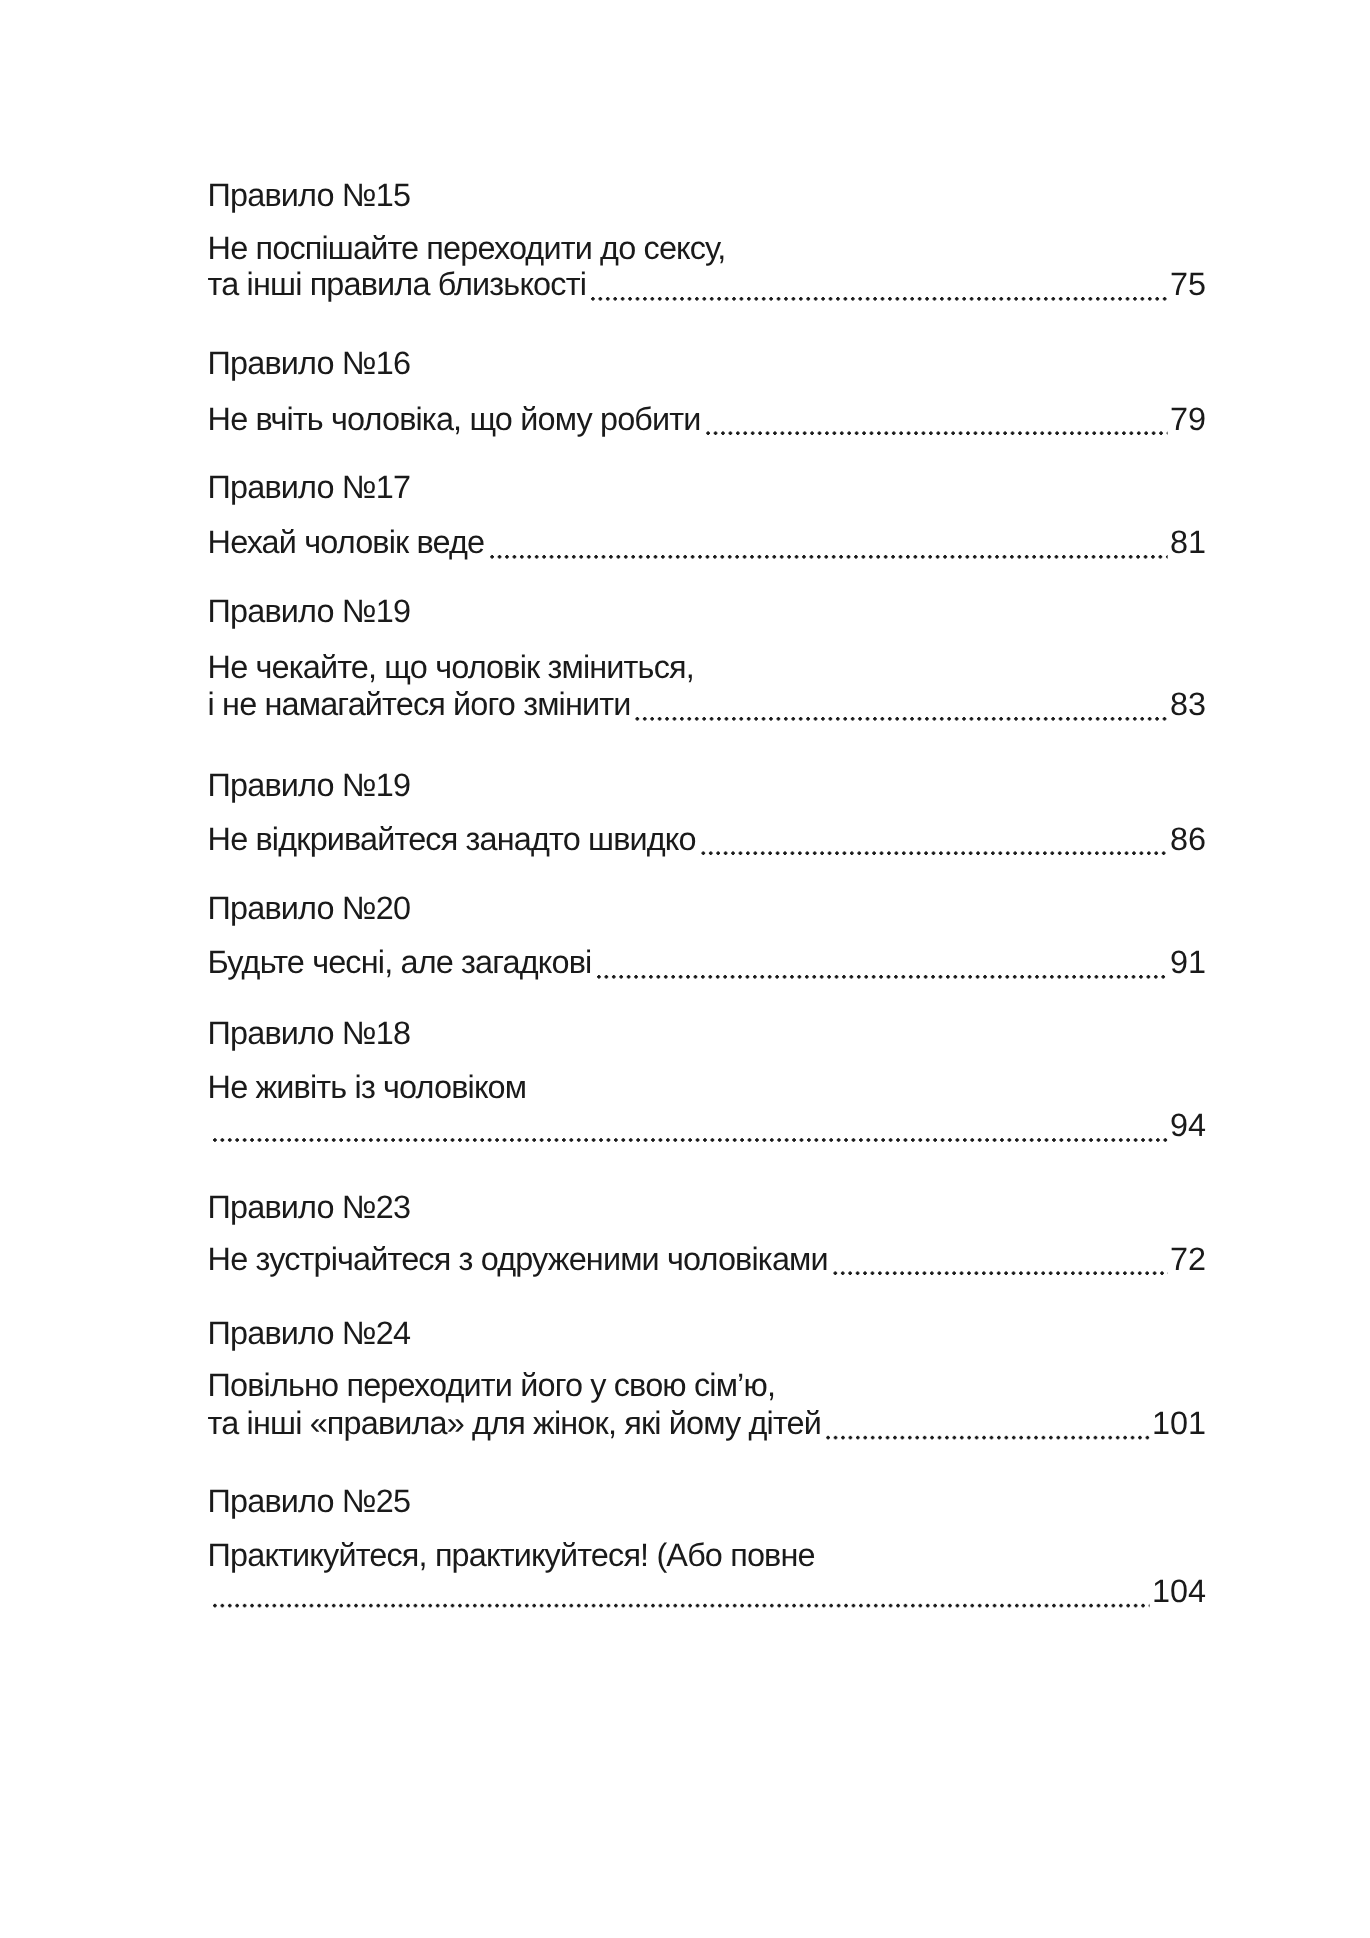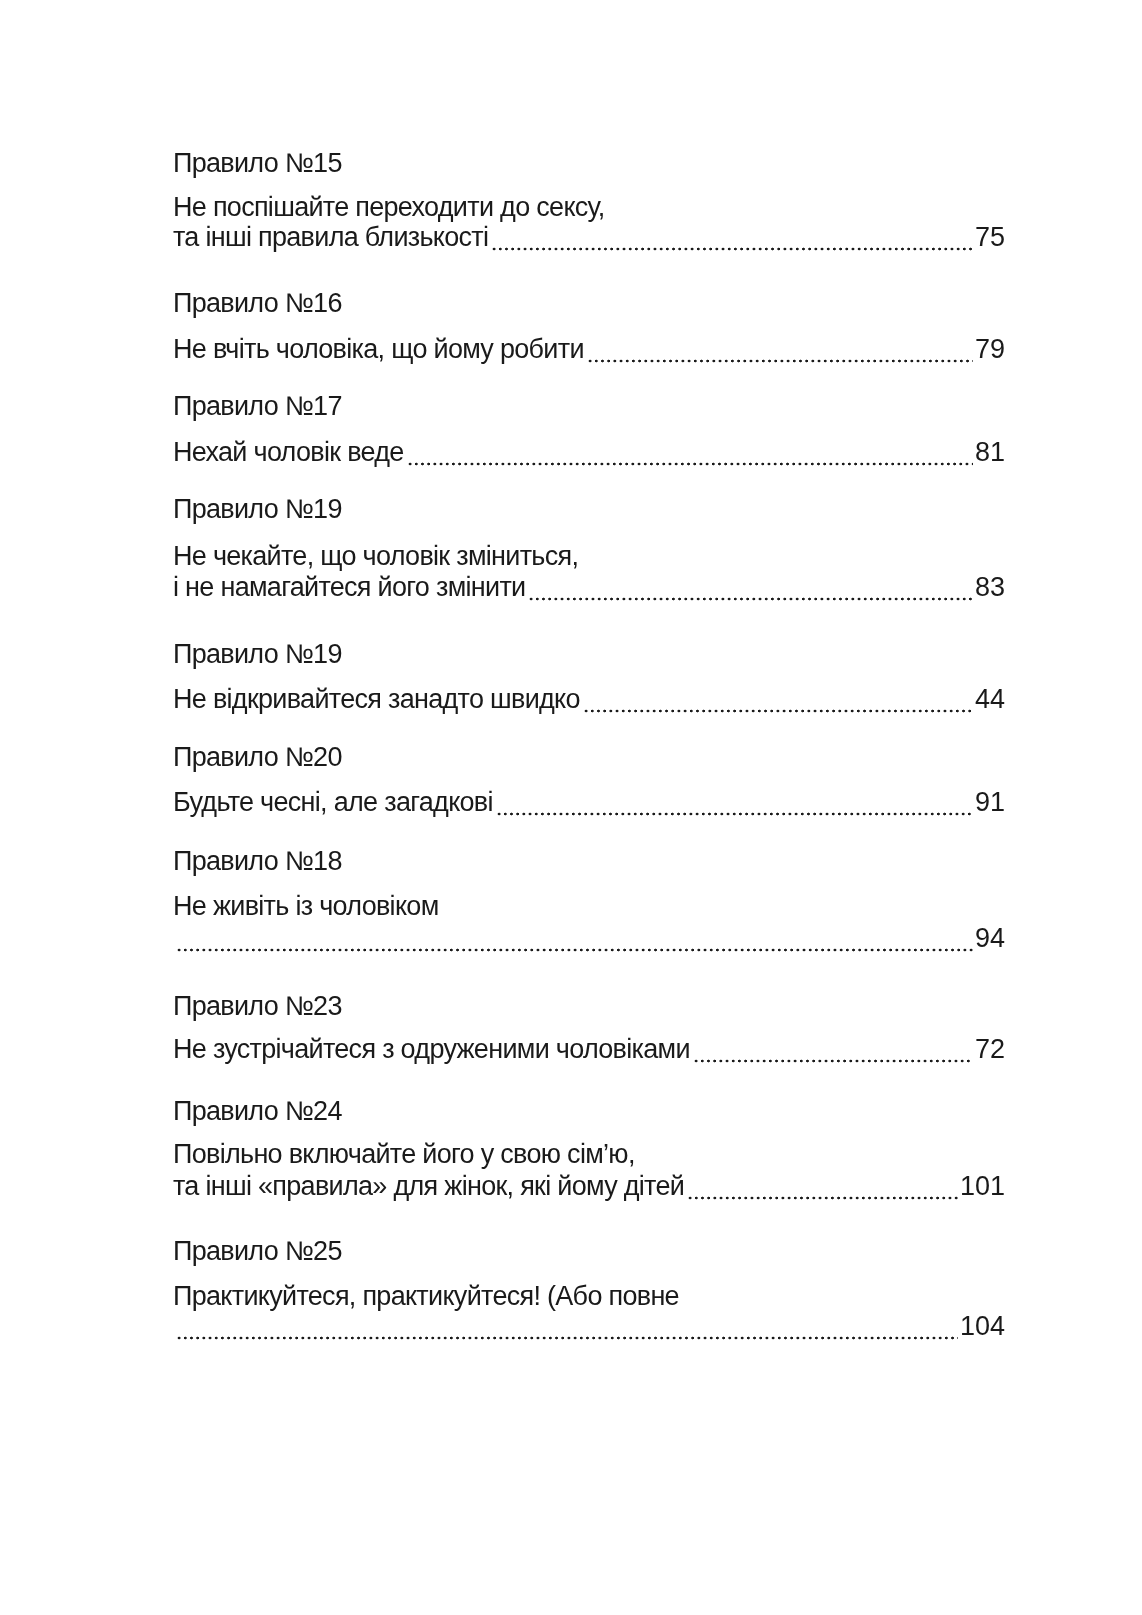--- a/index.html
+++ b/index.html
@@ -115,21 +115,21 @@
       </div>
     </div>
 
     <div>
       <div class="line" style="top:636px">
         <span class="txt">Правило №19</span>
       </div>
       <div class="line" style="top:681px">
         <span class="txt">Не відкривайтеся занадто швидко</span>
         <span class="leader"></span>
-        <span class="page-num">44</span>
+        <span class="page-num">86</span>
       </div>
     </div>
 
     <div>
       <div class="line" style="top:739px">
         <span class="txt">Правило №20</span>
       </div>
       <div class="line" style="top:784px">
         <span class="txt">Будьте чесні, але загадкові</span>
         <span class="leader"></span>
@@ -159,21 +159,21 @@
         <span class="leader"></span>
         <span class="page-num">72</span>
       </div>
     </div>
 
     <div>
       <div class="line" style="top:1093px">
         <span class="txt">Правило №24</span>
       </div>
       <div class="line" style="top:1136px">
-        <span class="txt">Повільно включайте його у свою сім’ю,</span>
+        <span class="txt">Повільно переходити його у свою сім’ю,</span>
       </div>
       <div class="line" style="top:1168px">
         <span class="txt">та інші «правила» для жінок, які йому дітей</span>
         <span class="leader"></span>
         <span class="page-num">101</span>
       </div>
     </div>
 
     <div>
       <div class="line" style="top:1233px">

